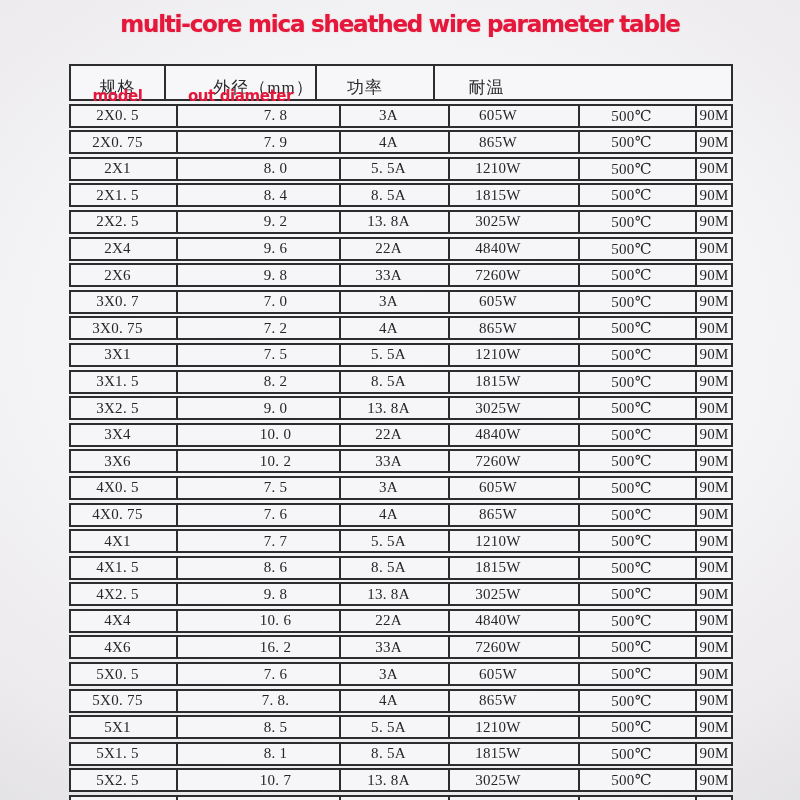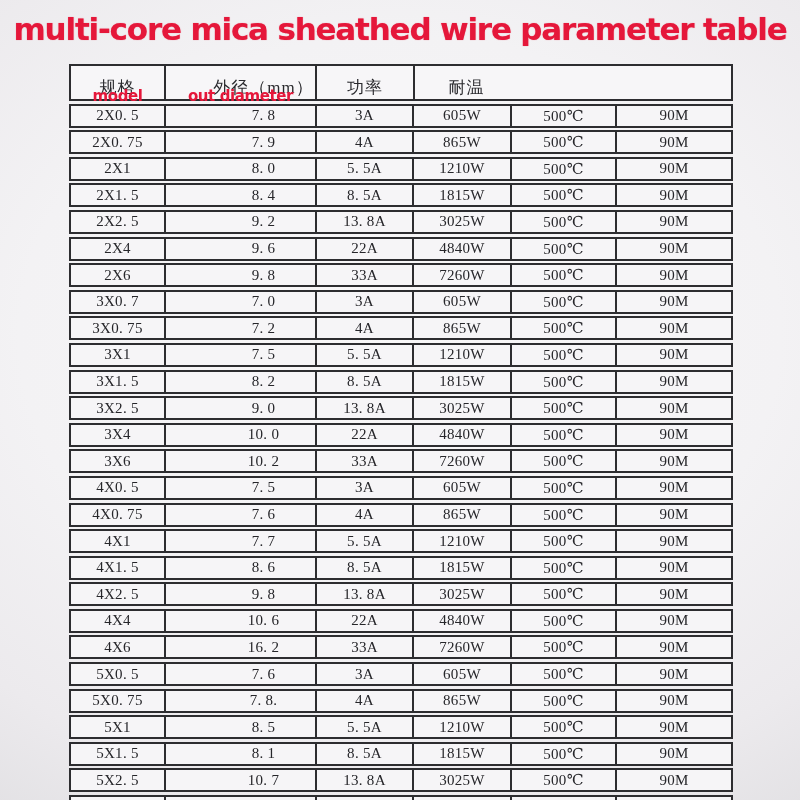--- a/index.html
+++ b/index.html
@@ -13,21 +13,21 @@
     font-family: "Liberation Sans", "DejaVu Sans", sans-serif;
   }
 
   .title {
     position: absolute;
     top: 11px; left: 0;
     width: 800px;
     text-align: center;
     font-family: "DejaVu Sans", "Liberation Sans", sans-serif;
     font-weight: 700;
-    font-size: 31px;
+    font-size: 23px;
     letter-spacing: -1.2px;
     color: #e5173a;
     text-shadow: 0 0 1px rgba(229, 23, 58, 0.55);
     white-space: nowrap;
   }
 
   .ptable {
     position: absolute;
     left: 69px; top: 64px;
     width: 664px;
@@ -66,38 +66,39 @@
     white-space: nowrap;
   }
 
   .trow {
     display: flex;
     box-sizing: border-box;
     height: 24px;
     margin-top: 2.6px;
     border: 2px solid #2d2d30;
     background: #f6f5f7;
+    gap: 12px;
   }
   .tcell {
     box-sizing: content-box;
     display: flex;
     align-items: center;
     justify-content: center;
     font-family: "Liberation Serif", "DejaVu Serif", serif;
     font-size: 15px;
     color: #26262a;
     letter-spacing: 0.3px;
   }
   .tcell + .tcell { border-left: 2px solid #2d2d30; }
 
   .c0 { width: 93px; }
   .c1 { width: 103px; padding-left: 46px; }
   .c2 { width: 95px; }
   .c3 { width: 96px; }
-  .c4 { width: 103px; }
+  .c4 { width: 103px; margin-left: 20px; }
   .c5 { flex: 1; }
 </style>
 </head>
 <body>
 
 <div class="title">multi-core mica sheathed wire parameter table</div>
 
 <div class="ptable">
   <div class="thead">
     <div class="hcell c0">

